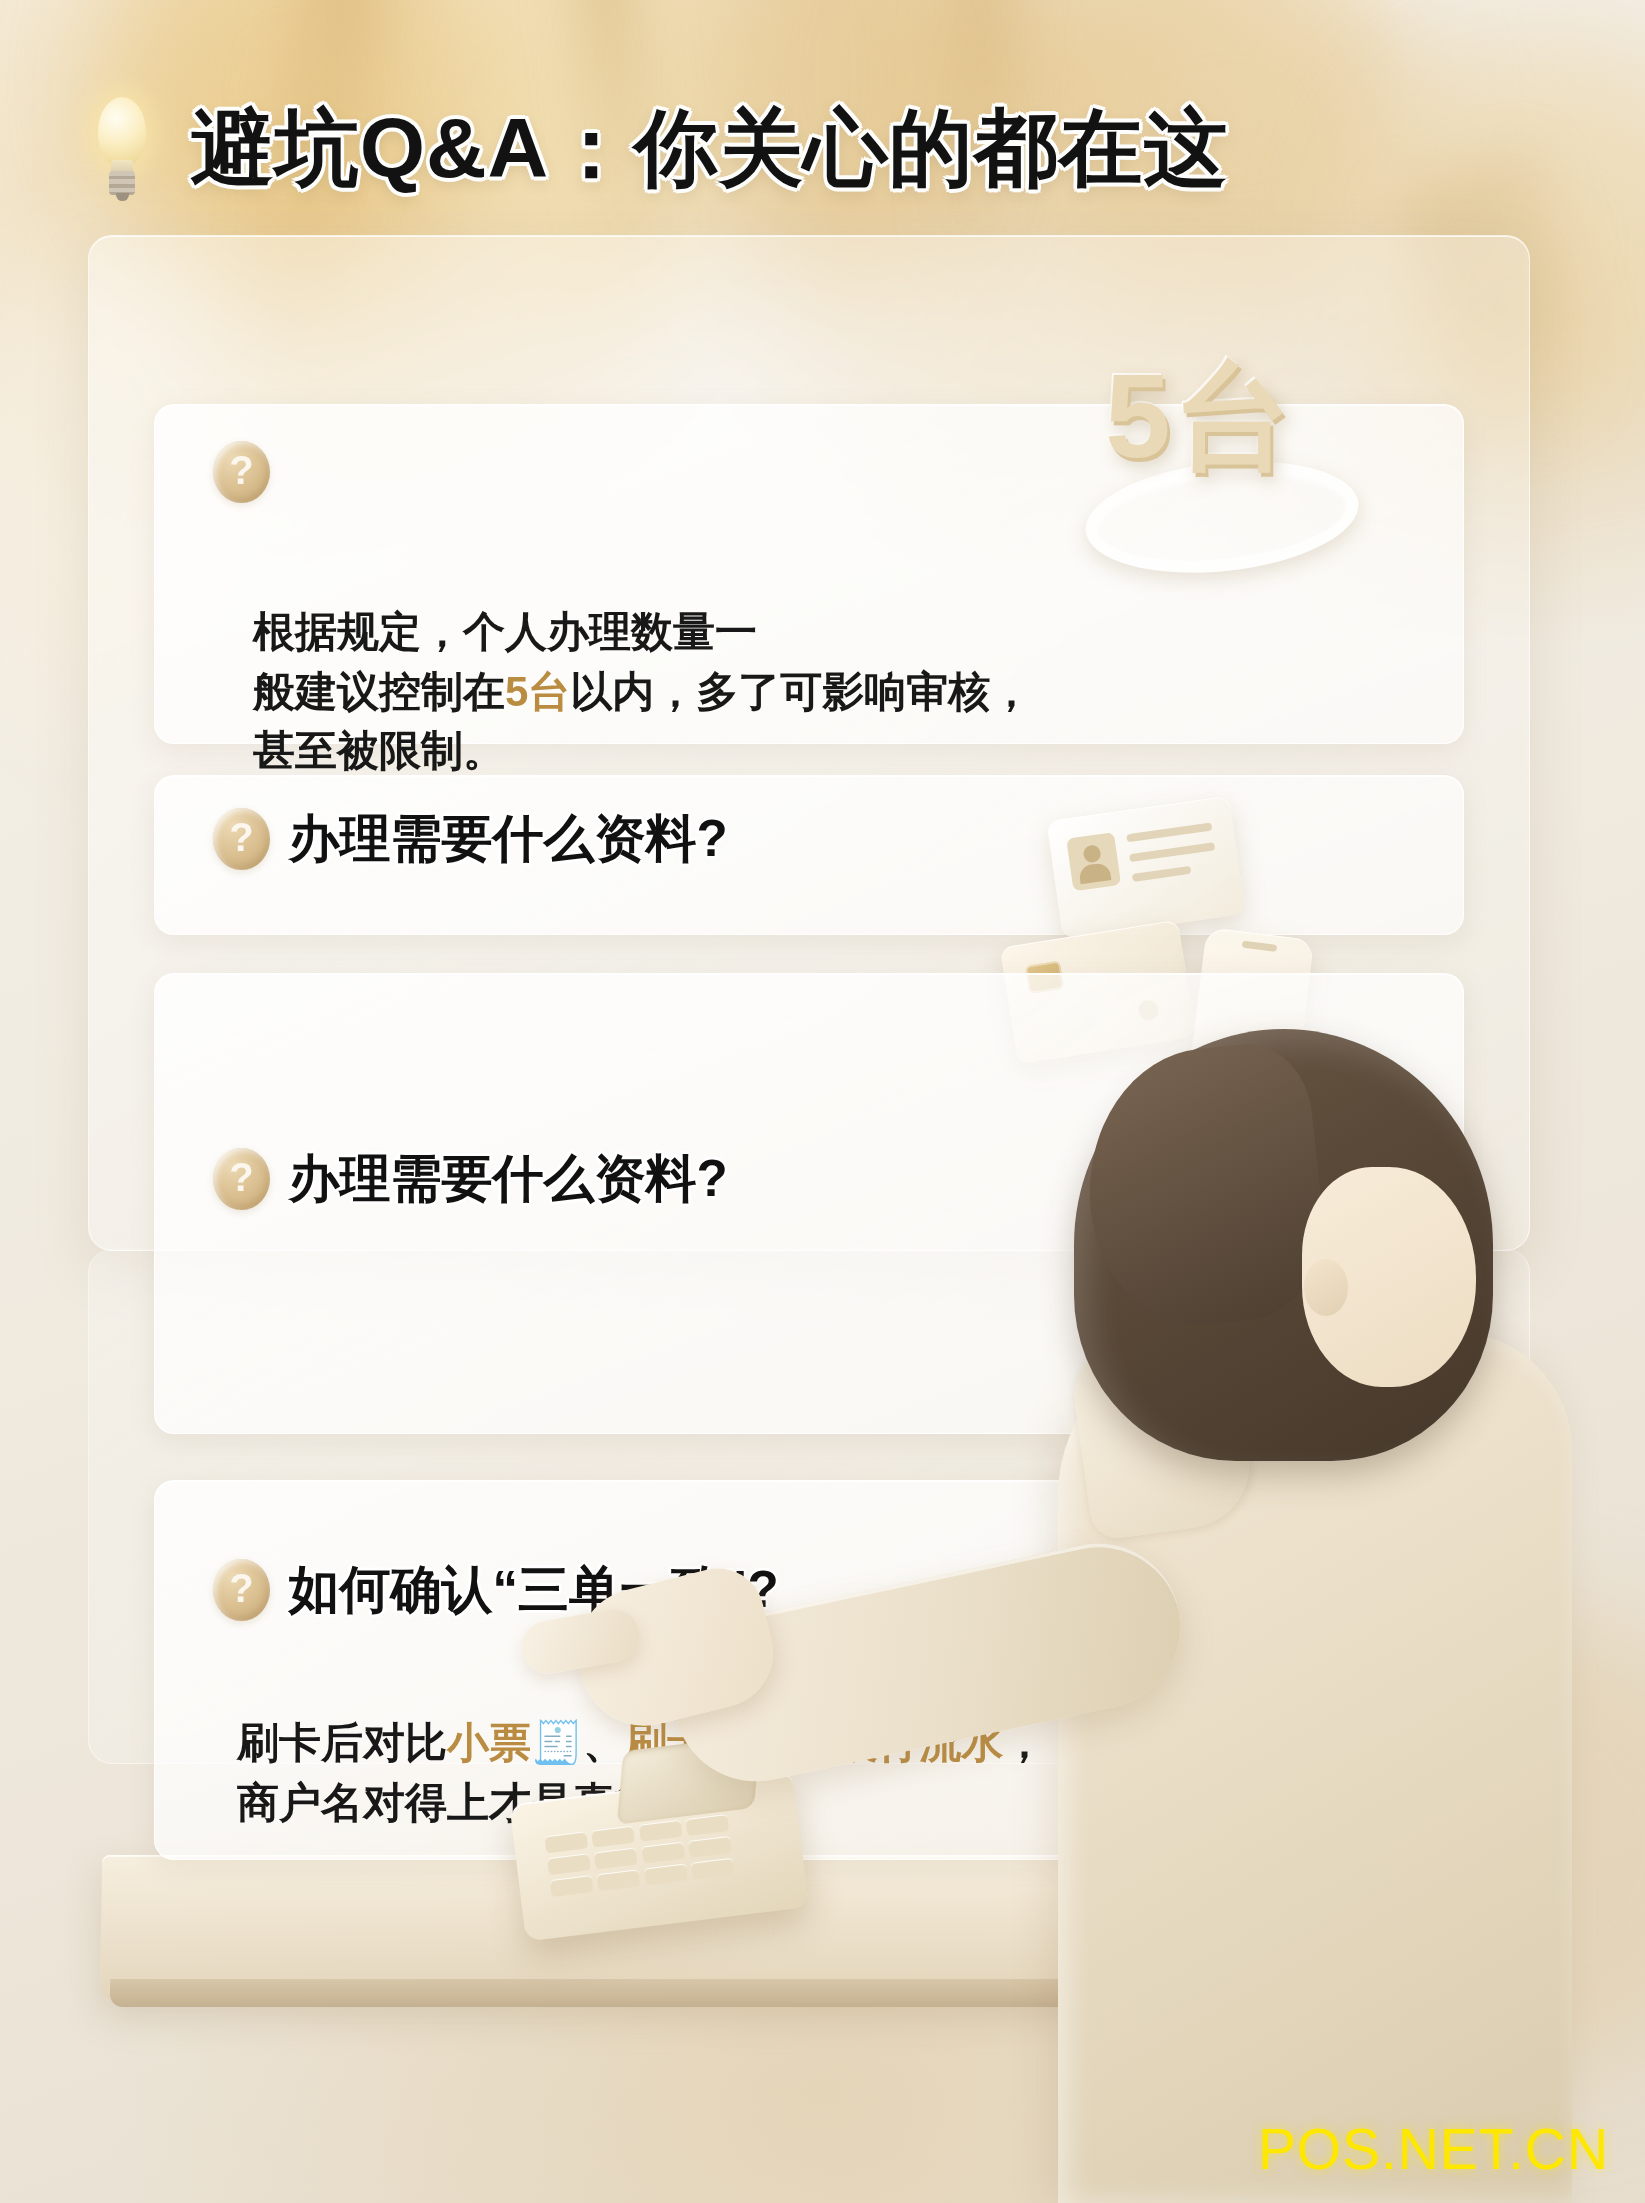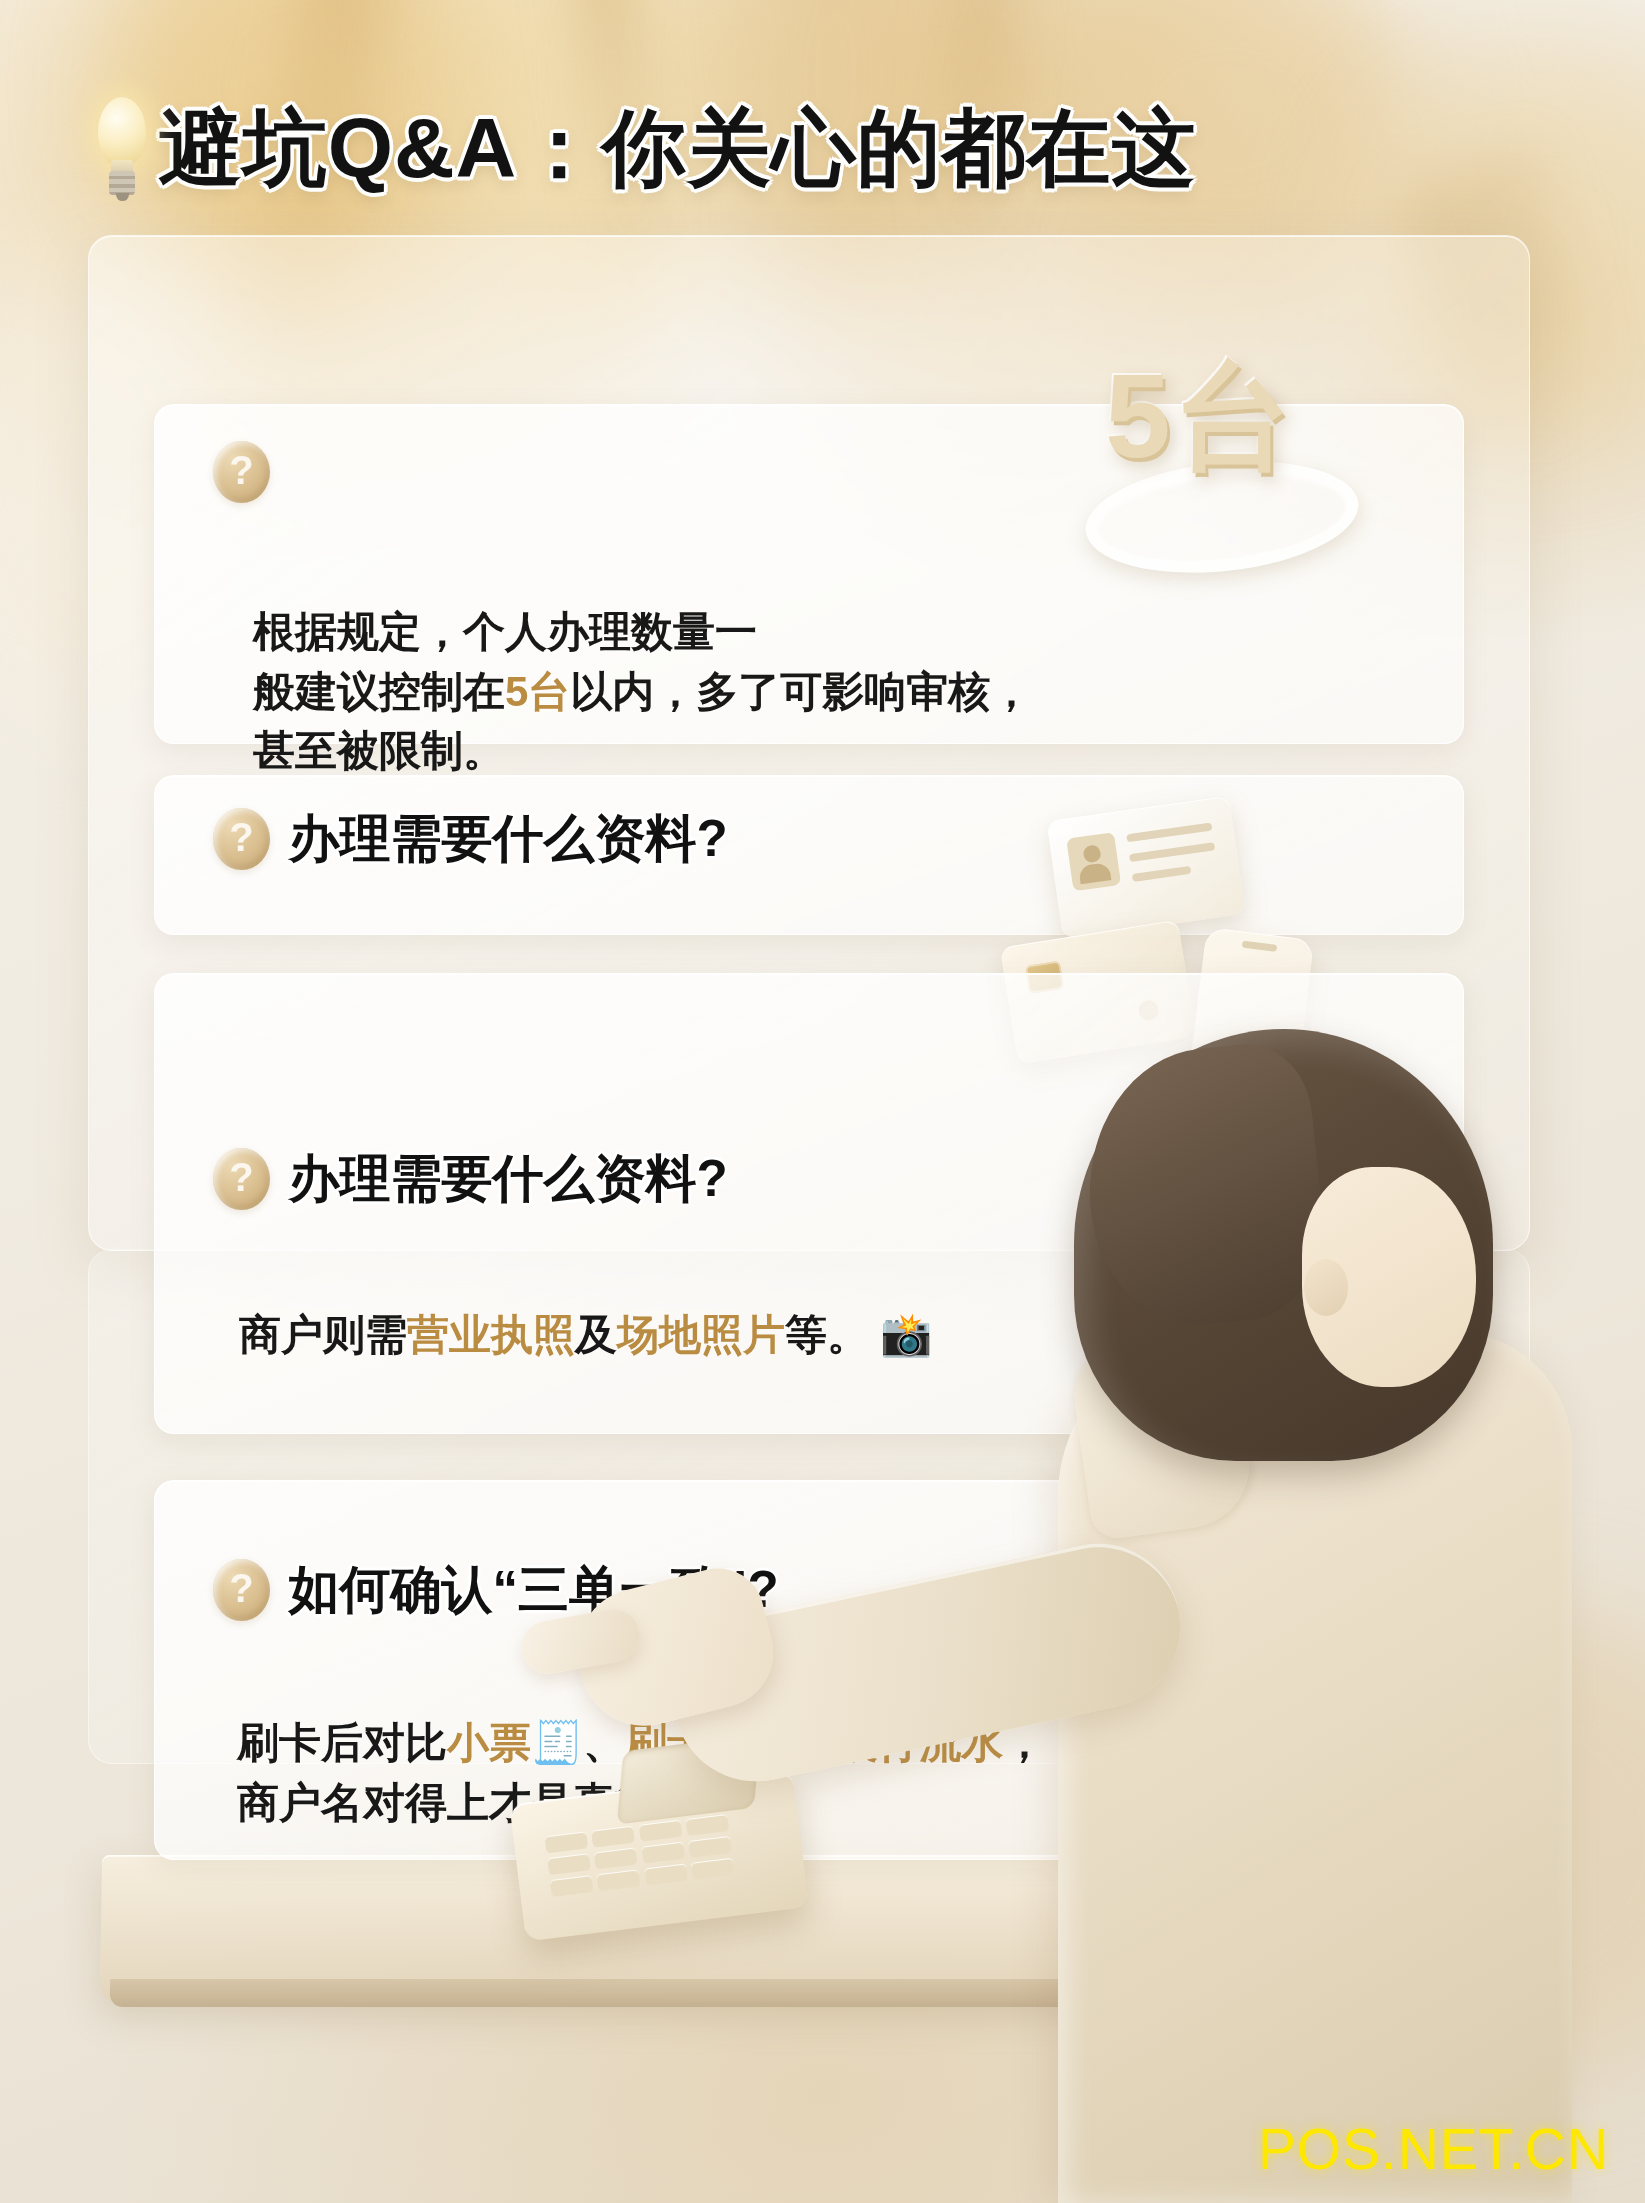--- a/index.html
+++ b/index.html
@@ -28,21 +28,21 @@
   .b5{left:1350px;top:55px;width:386px;height:386px;background:rgba(239,219,176,.50);}
   .b6{left:-55px;top:257px;width:294px;height:459px;background:rgba(246,238,222,.75);}
   .b7{left:1286px;top:1607px;width:478px;height:478px;background:rgba(225,199,158,.45);}
   .streak{position:absolute;filter:blur(27.5px);opacity:.55;}
   .s1{left:275px;top:-55px;width:83px;height:422px;background:linear-gradient(180deg,rgba(214,176,110,.9),rgba(214,176,110,0));transform:rotate(9deg);}
   .s2{left:588px;top:-73px;width:64px;height:386px;background:linear-gradient(180deg,rgba(205,166,100,.85),rgba(205,166,100,0));transform:rotate(-6deg);}
   .s3{left:946px;top:-37px;width:55px;height:331px;background:linear-gradient(180deg,rgba(210,172,106,.8),rgba(210,172,106,0));transform:rotate(4deg);}
   .s4{left:1433px;top:165px;width:147px;height:275px;background:linear-gradient(150deg,rgba(209,174,116,.7),rgba(209,174,116,0));transform:rotate(-18deg);}
 
   
-  #title-row{position:absolute;left:88px;top:88px;width:1047px;height:119px;display:flex;align-items:center;gap:2px;}
+  #title-row{position:absolute;left:88px;top:88px;width:1047px;height:119px;display:flex;align-items:center;gap:34px;}
   #bulb-icon{width:68px;height:108px;position:relative;flex:0 0 auto;}
   #bulb-icon .glass{position:absolute;left:10px;top:3.7px;width:48px;height:70px;border-radius:50% 50% 46% 46%;
     background:radial-gradient(circle at 38% 30%,#fffdf2 0%,#fbeec2 45%,#f0dc9f 78%,#e6cf8e 100%);
     box-shadow:0 0 24px 9.2px rgba(250,231,168,.75);}
   #bulb-icon .neck{position:absolute;left:23px;top:66px;width:22px;height:14.7px;background:linear-gradient(180deg,#f2e6c2,#d8cbab);border-radius:3.7px;}
   #bulb-icon .base{position:absolute;left:21px;top:77px;width:26px;height:24px;border-radius:3.7px;
     background:repeating-linear-gradient(180deg,#cfc6b5 0 4.6px,#b3a996 4.6px 8.3px);}
   #bulb-icon .tip{position:absolute;left:27.5px;top:99px;width:13px;height:8.3px;border-radius:0 0 6.4px 6.4px;background:#9d9280;}
   #page-title{font-size:84px;font-weight:bold;color:#121212;letter-spacing:0.9px;white-space:nowrap;line-height:1;
     text-shadow:
@@ -240,21 +240,20 @@
 <div id="decor-phone">
   <div class="notch"></div>
 </div>
 
 <div class="card" id="card-3"></div>
 <div class="q-head" style="left:213px;top:1148px;">
   <div class="q-mark">?</div>
   <div class="q-text">办理需要什么资料?</div>
 </div>
 <div class="q-body" style="left:239px;top:1265px;">
-  <span class="ln">商户则需<span class="hl">营业执照</span>及<span class="hl">场地照片</span>等。<span>&nbsp;📸</span></span>
 </div>
 
 <div class="card" id="card-4"></div>
 <div class="q-head" style="left:213px;top:1559px;">
   <div class="q-mark">?</div>
   <div class="q-text">如何确认“三单一致”?</div>
 </div>
 <div class="q-body" style="left:237px;top:1673px;">
   <span class="ln">刷卡后对比<span class="hl">小票</span><span>🧾</span>、<span class="hl">刷卡记录</span>和<span class="hl">银行流水</span>，</span>
   <span class="ln">商户名对得上才是真靠谱!</span>

